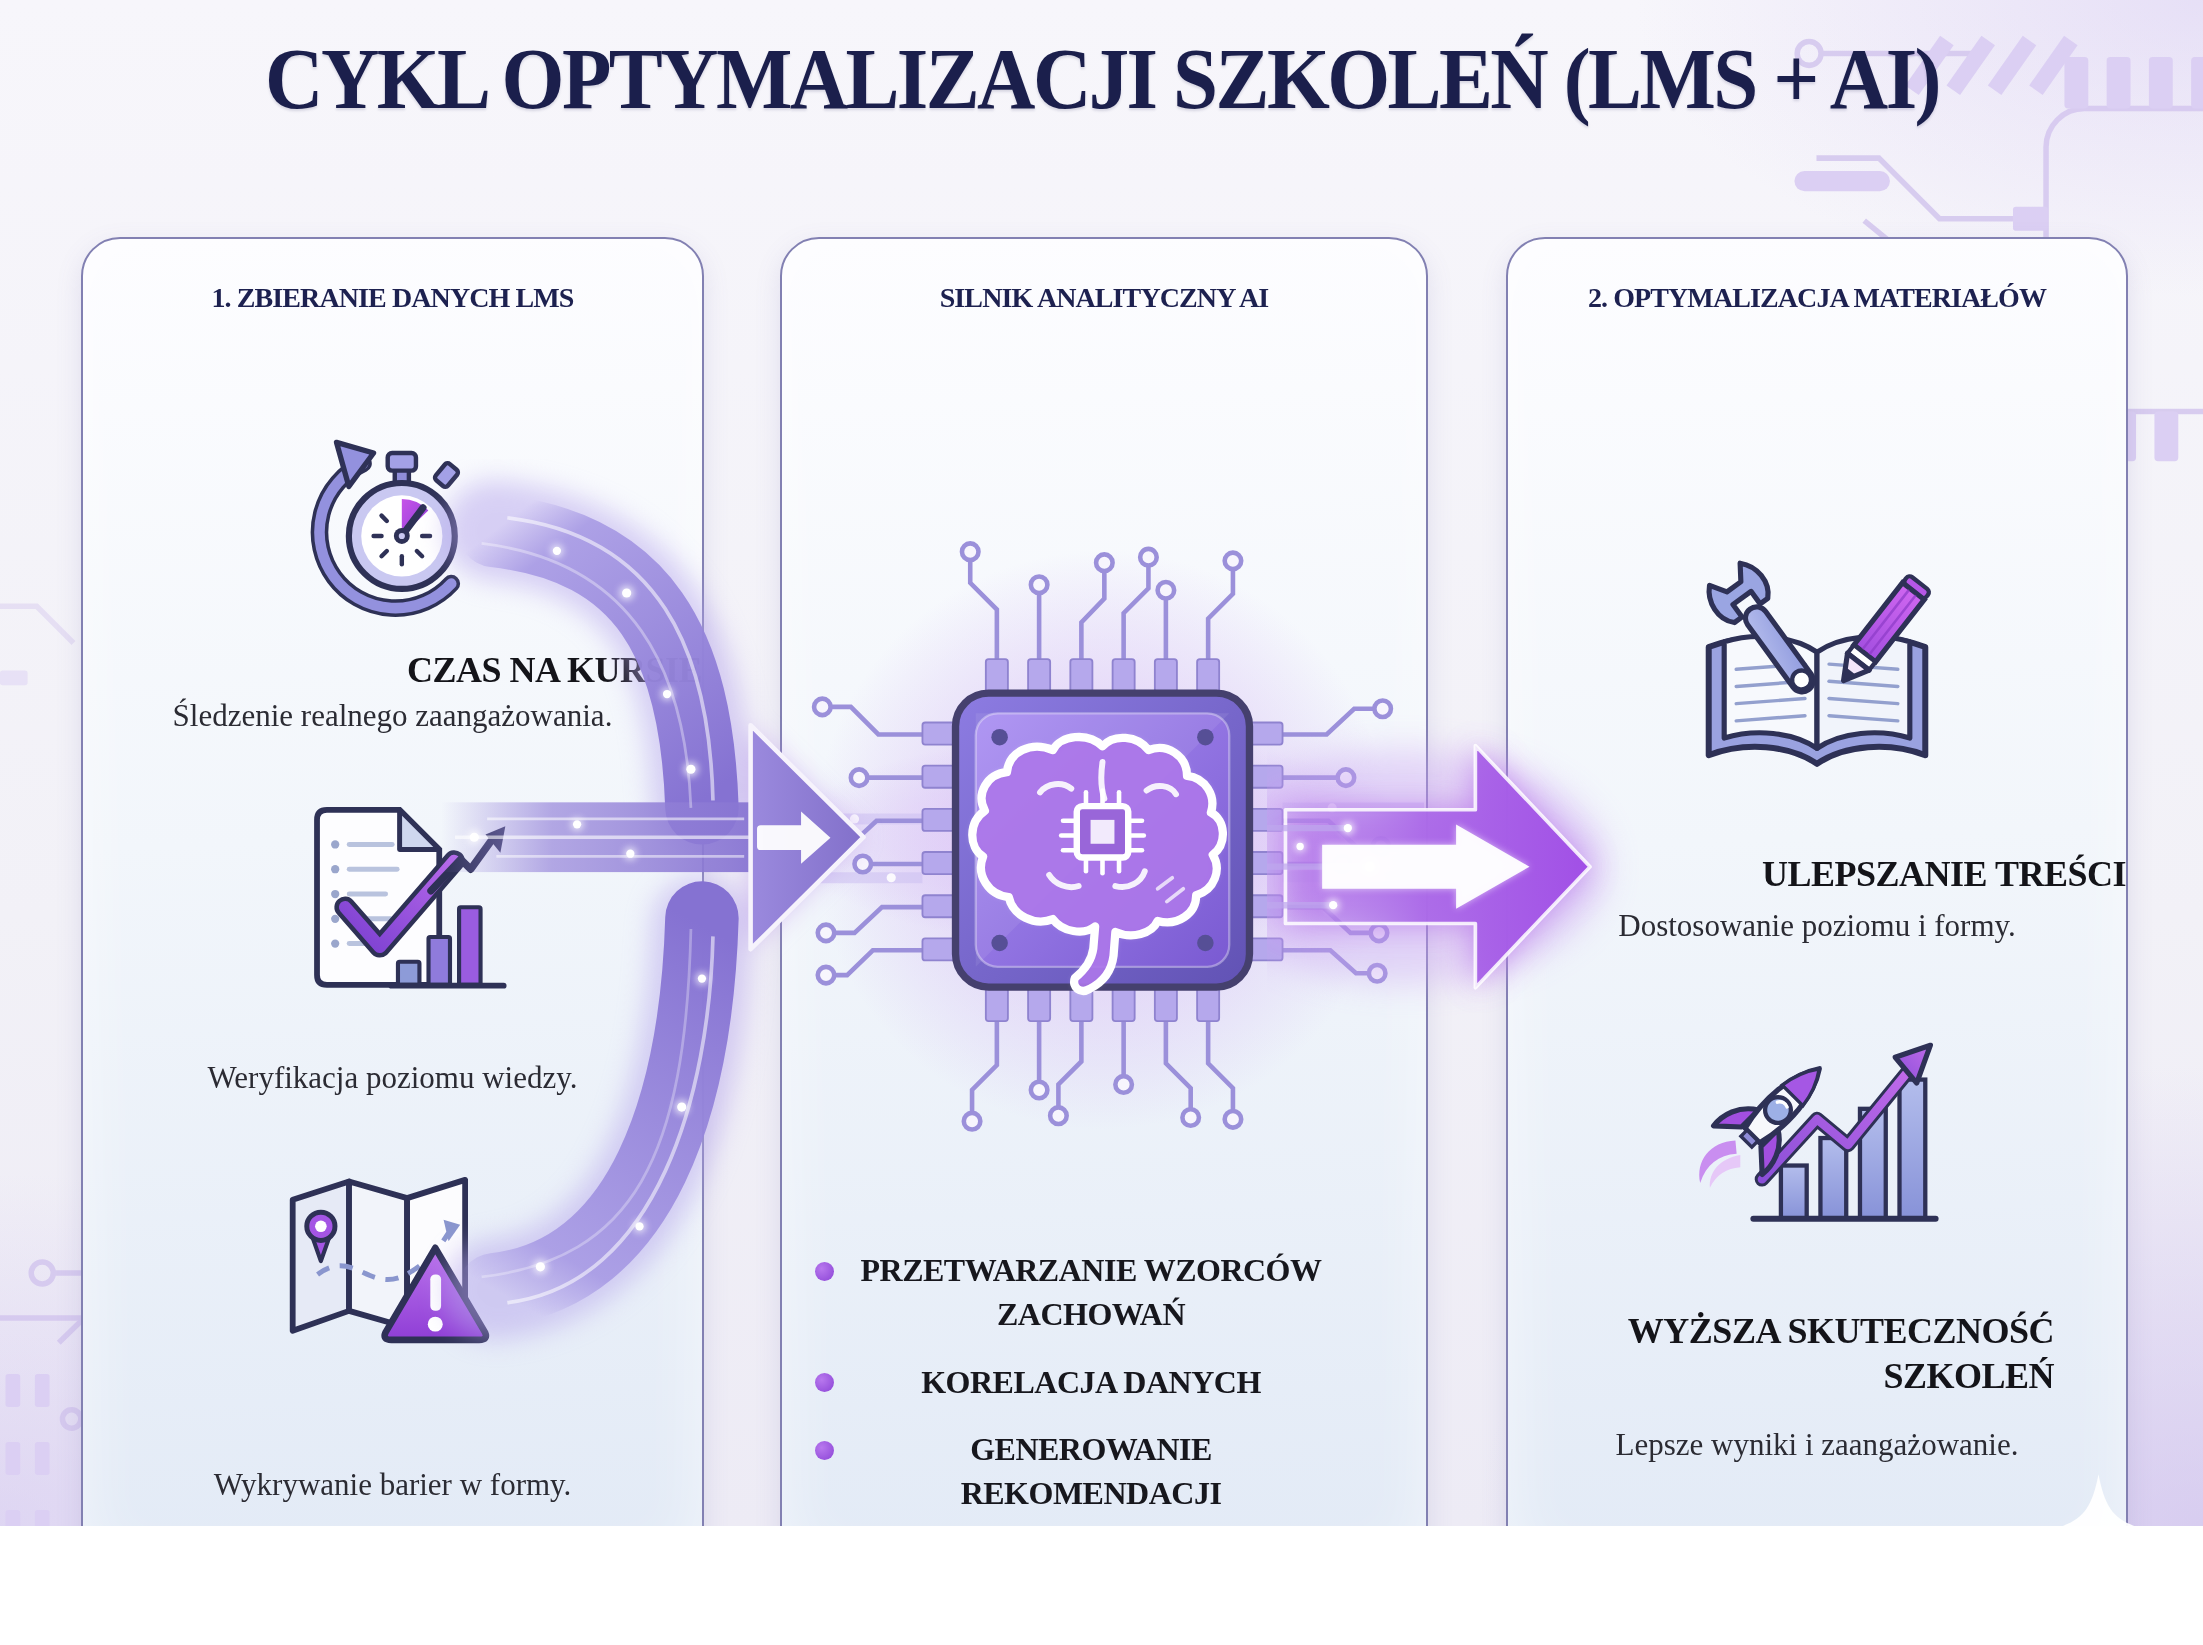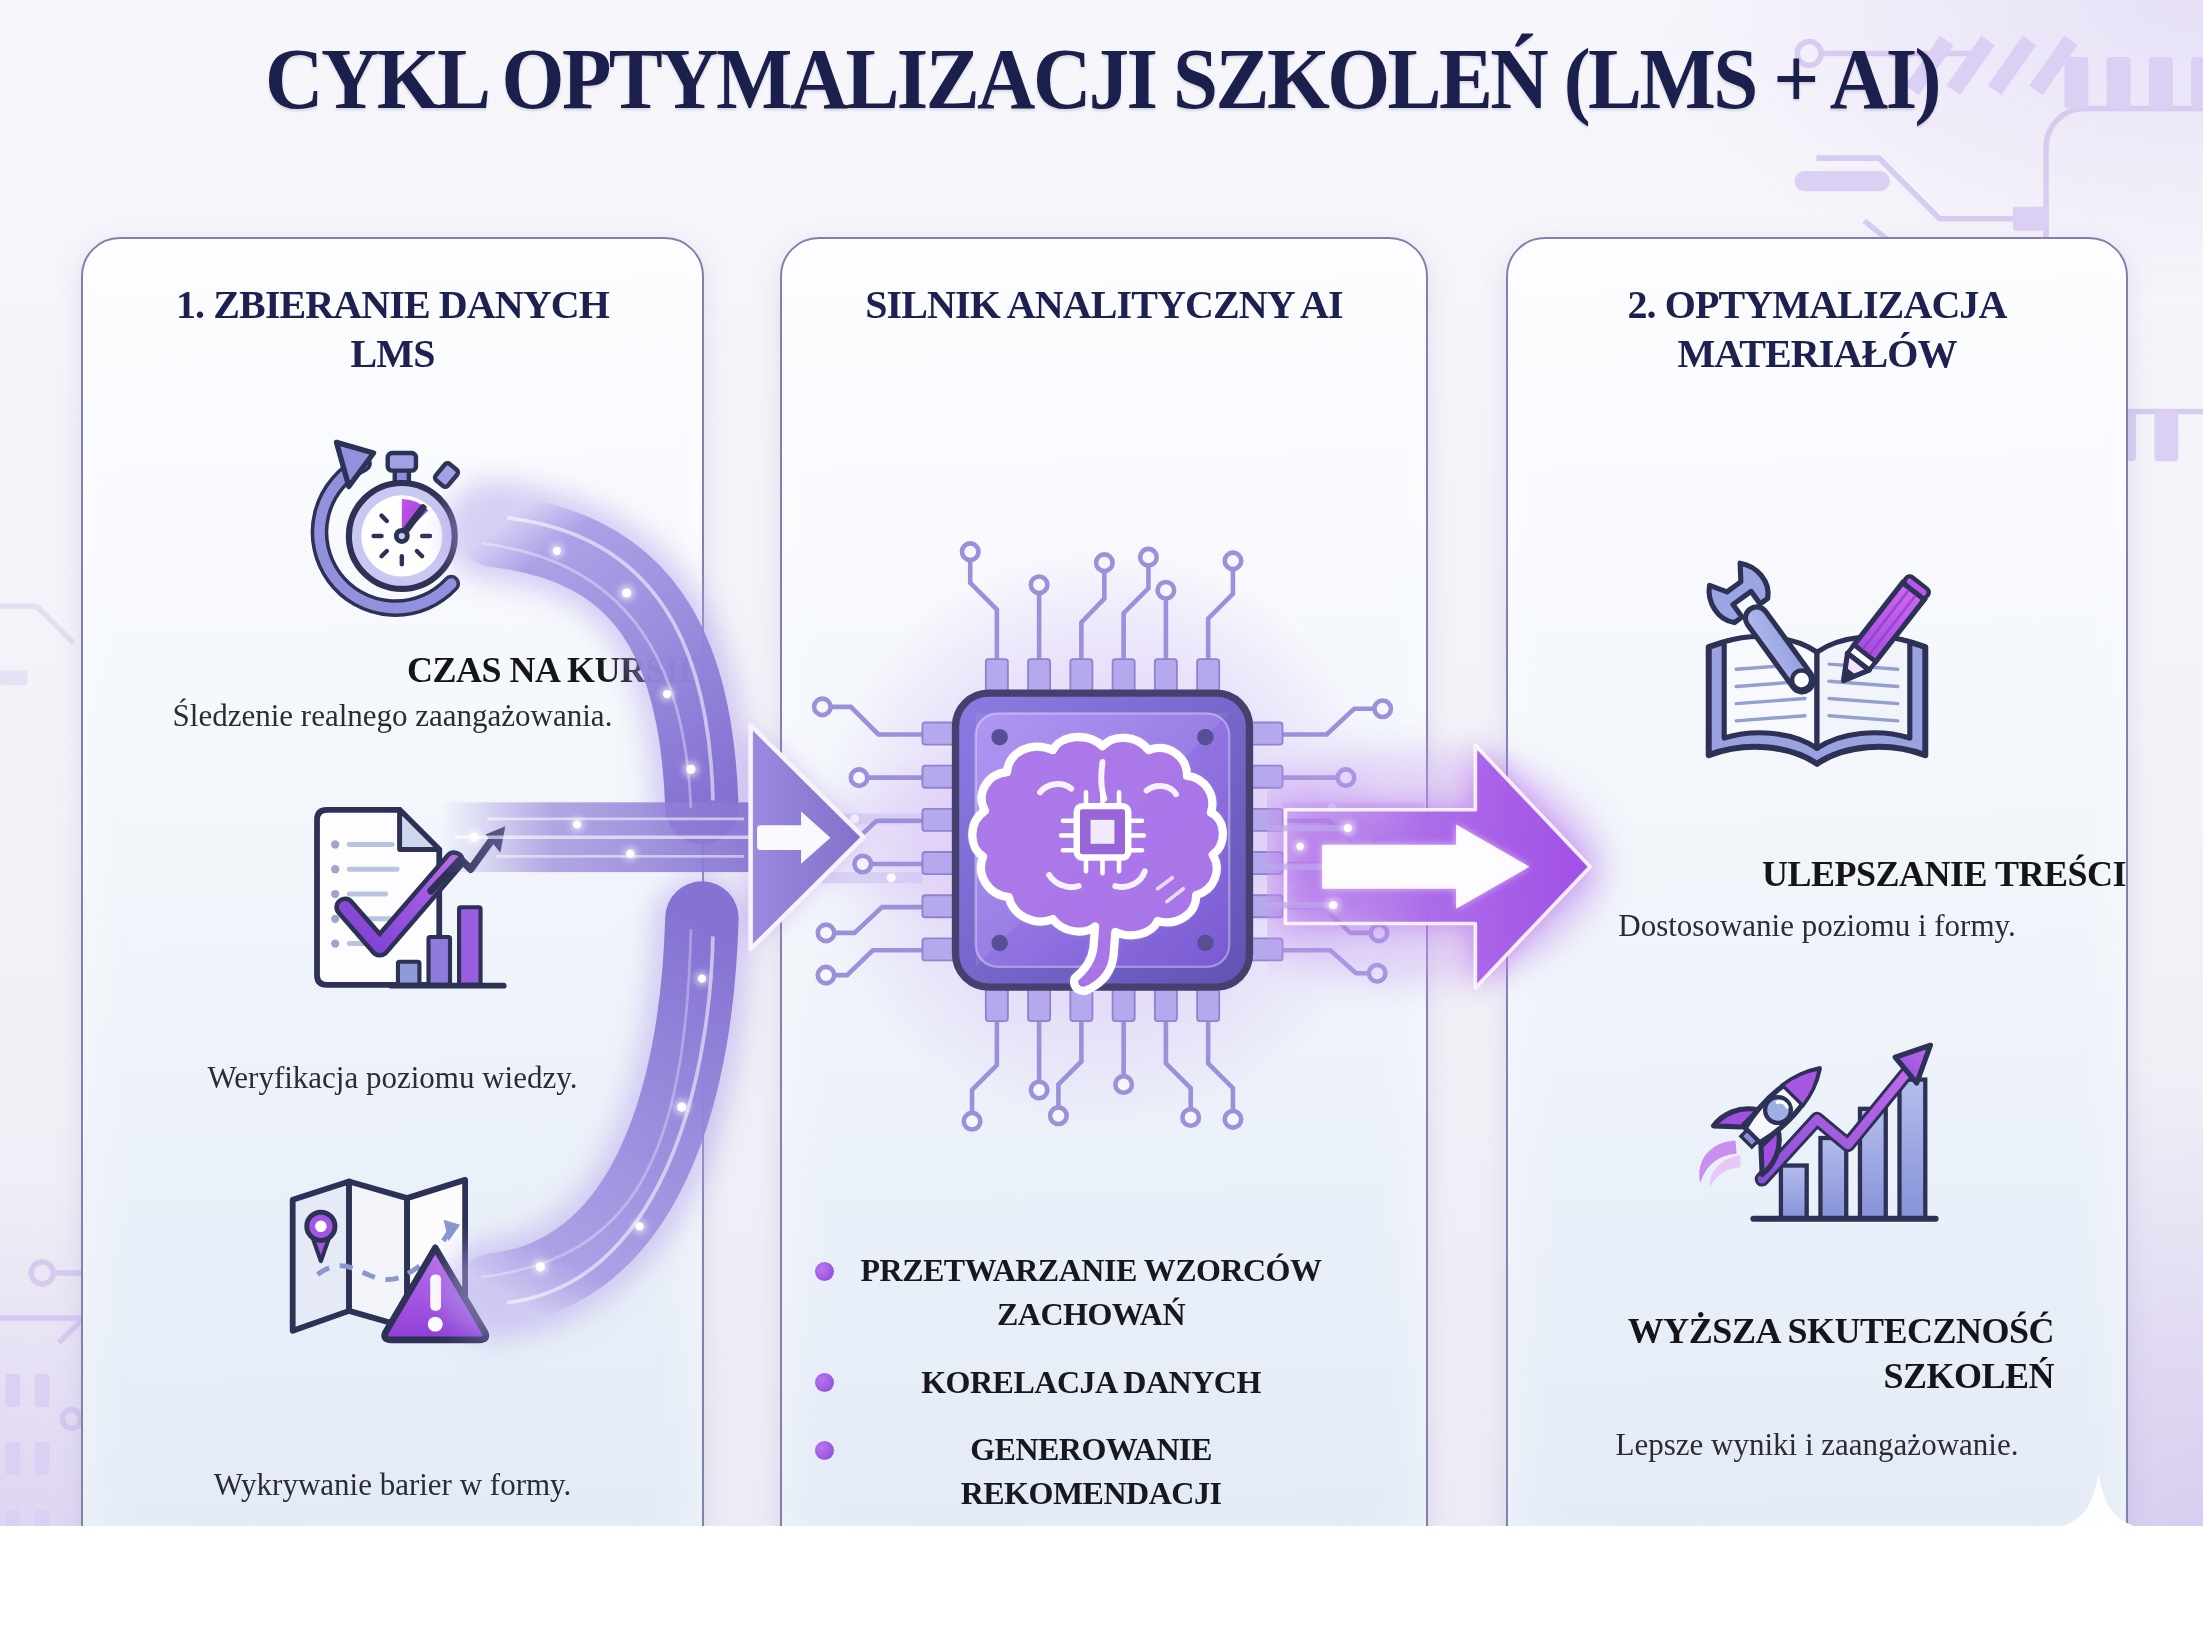--- a/index.html
+++ b/index.html
@@ -24,21 +24,21 @@
     position:absolute;top:237px;height:1337px;z-index:1;
     border:2.8px solid #8280b2;border-radius:39px;
     background:linear-gradient(178deg,#fdfdff 0%,#f2f6fb 45%,#e2eaf6 100%);
     box-shadow:0 9.2px 26px rgba(110,100,170,.15), inset 0 0 64px rgba(255,255,255,.55);
   }
   .panel-left{left:81px;width:623px}
   .panel-mid{left:780px;width:648px}
   .panel-right{left:1506px;width:622px}
   .panel h2{
     position:absolute;top:42px;left:0;width:100%;text-align:center;
-    font-size:40px;font-weight:700;color:#1d2150;letter-spacing:-0.9px;line-height:1.22;
+    font-size:28px;font-weight:700;color:#1d2150;letter-spacing:-0.9px;line-height:1.22;
   }
   .panel-left h2{padding:0 57px}
   .panel-mid h2{padding:0 9.2px}
   .panel-right h2{padding:0 30px}
   .item-icon{position:absolute;left:50%;transform:translateX(-50%)}
   .item-icon svg{position:static}
   .item-title{
     position:absolute;left:0;width:100%;text-align:right;
     font-size:36px;font-weight:700;color:#141419;letter-spacing:-0.5px;line-height:1.25;
   }

